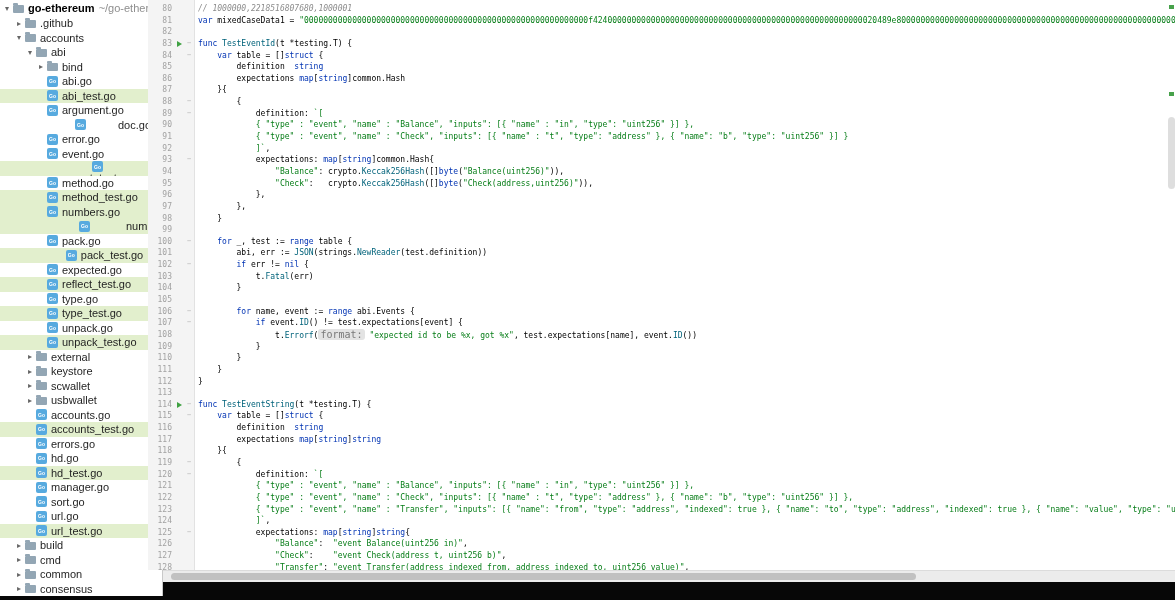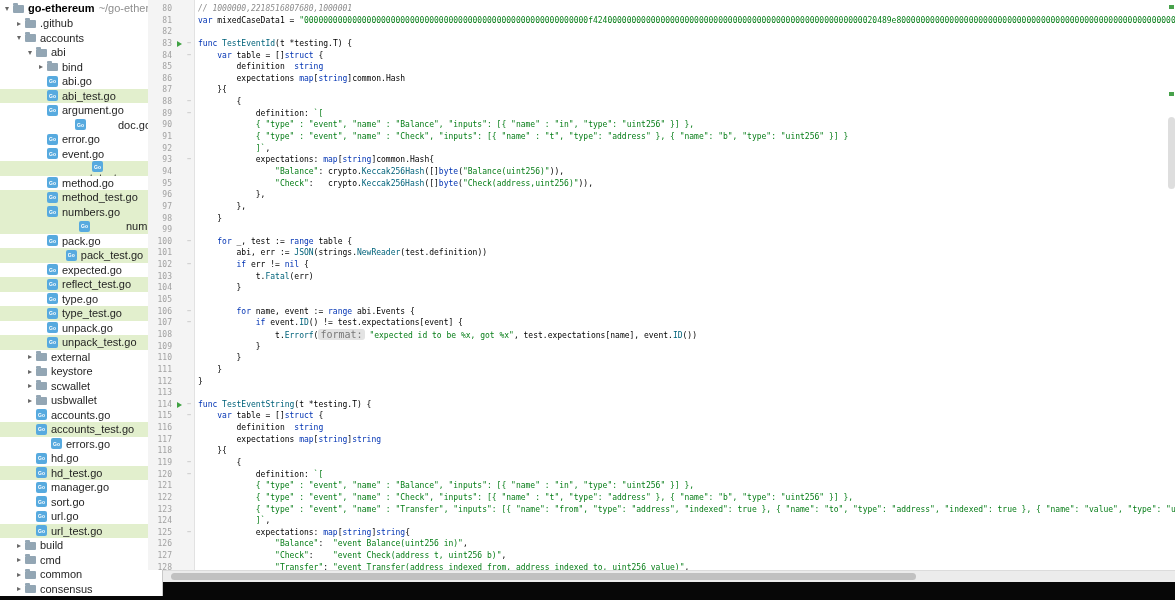--- a/index.html
+++ b/index.html
@@ -259,21 +259,21 @@
         </span>
         <span class="tlabel">accounts.go</span>
       </div>
       <div class="tree-row green" style="padding-left: 25px;">
         <span class="chev"></span>
         <span class="ticon">
           <span class="gofile-shape">Go</span>
         </span>
         <span class="tlabel">accounts_test.go</span>
       </div>
-      <div class="tree-row" style="padding-left: 40px;">
+      <div class="tree-row" style="padding-left: 25px;">
         <span class="chev"></span>
         <span class="ticon">
           <span class="gofile-shape">Go</span>
         </span>
         <span class="tlabel">errors.go</span>
       </div>
       <div class="tree-row" style="padding-left: 25px;">
         <span class="chev"></span>
         <span class="ticon">
           <span class="gofile-shape">Go</span>

